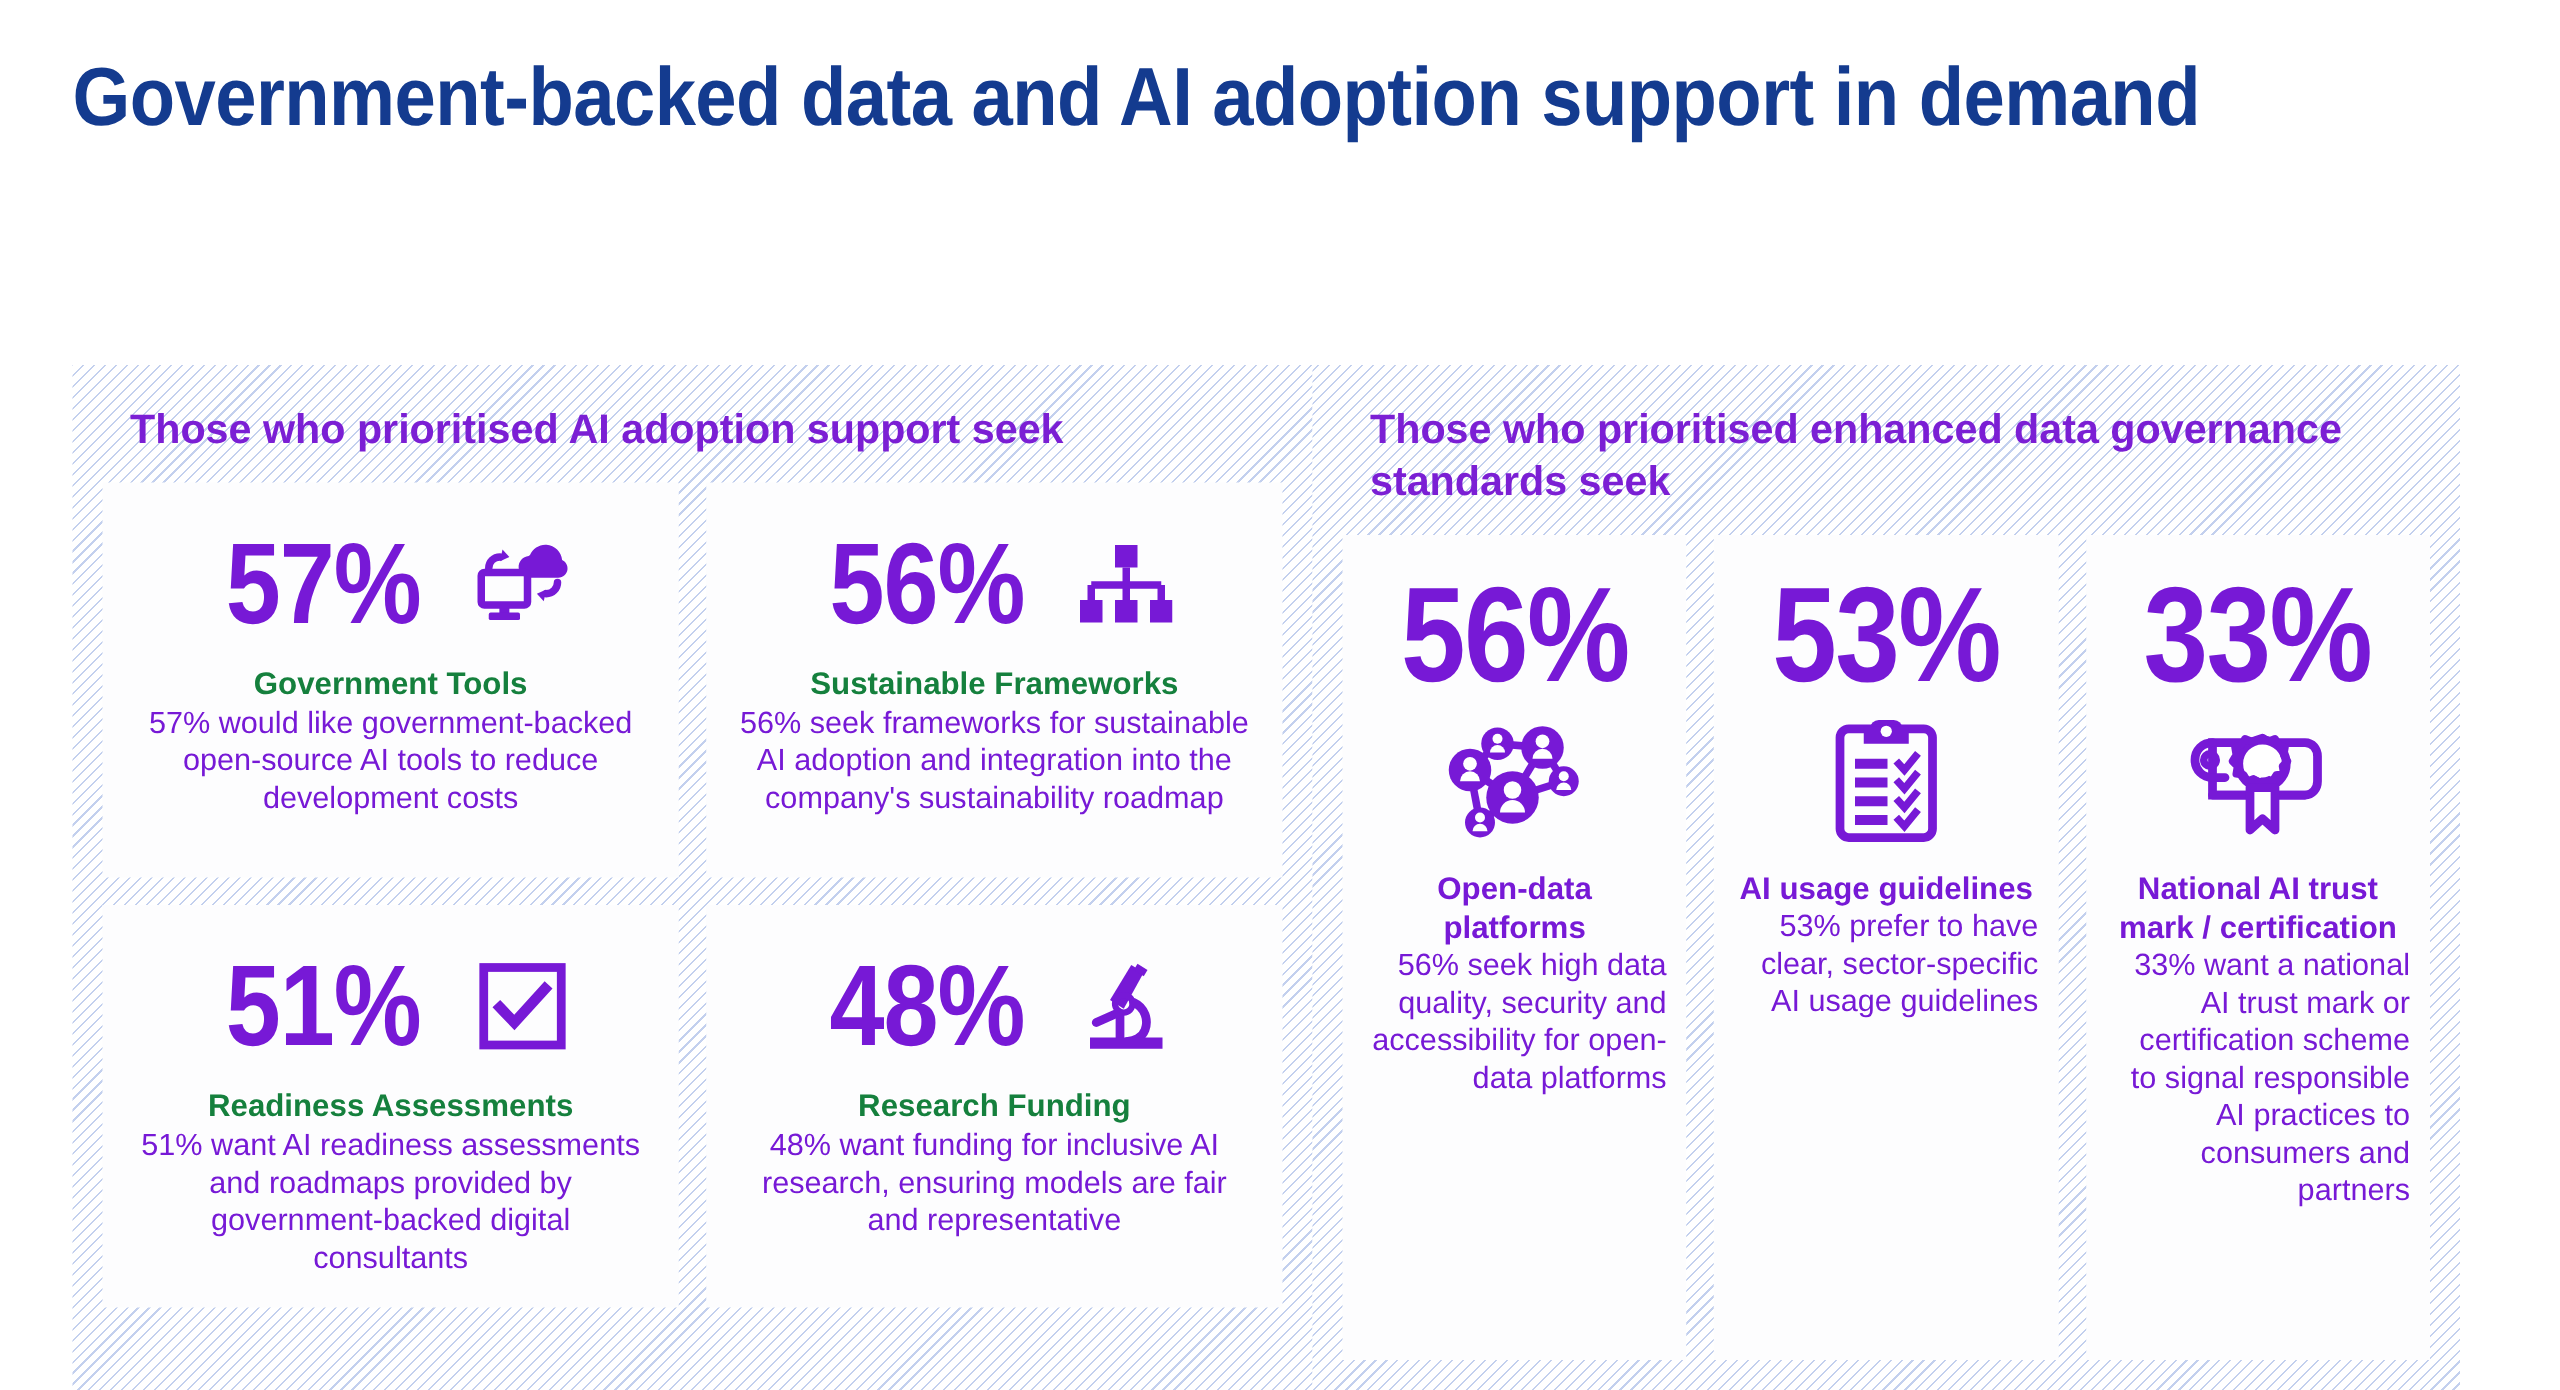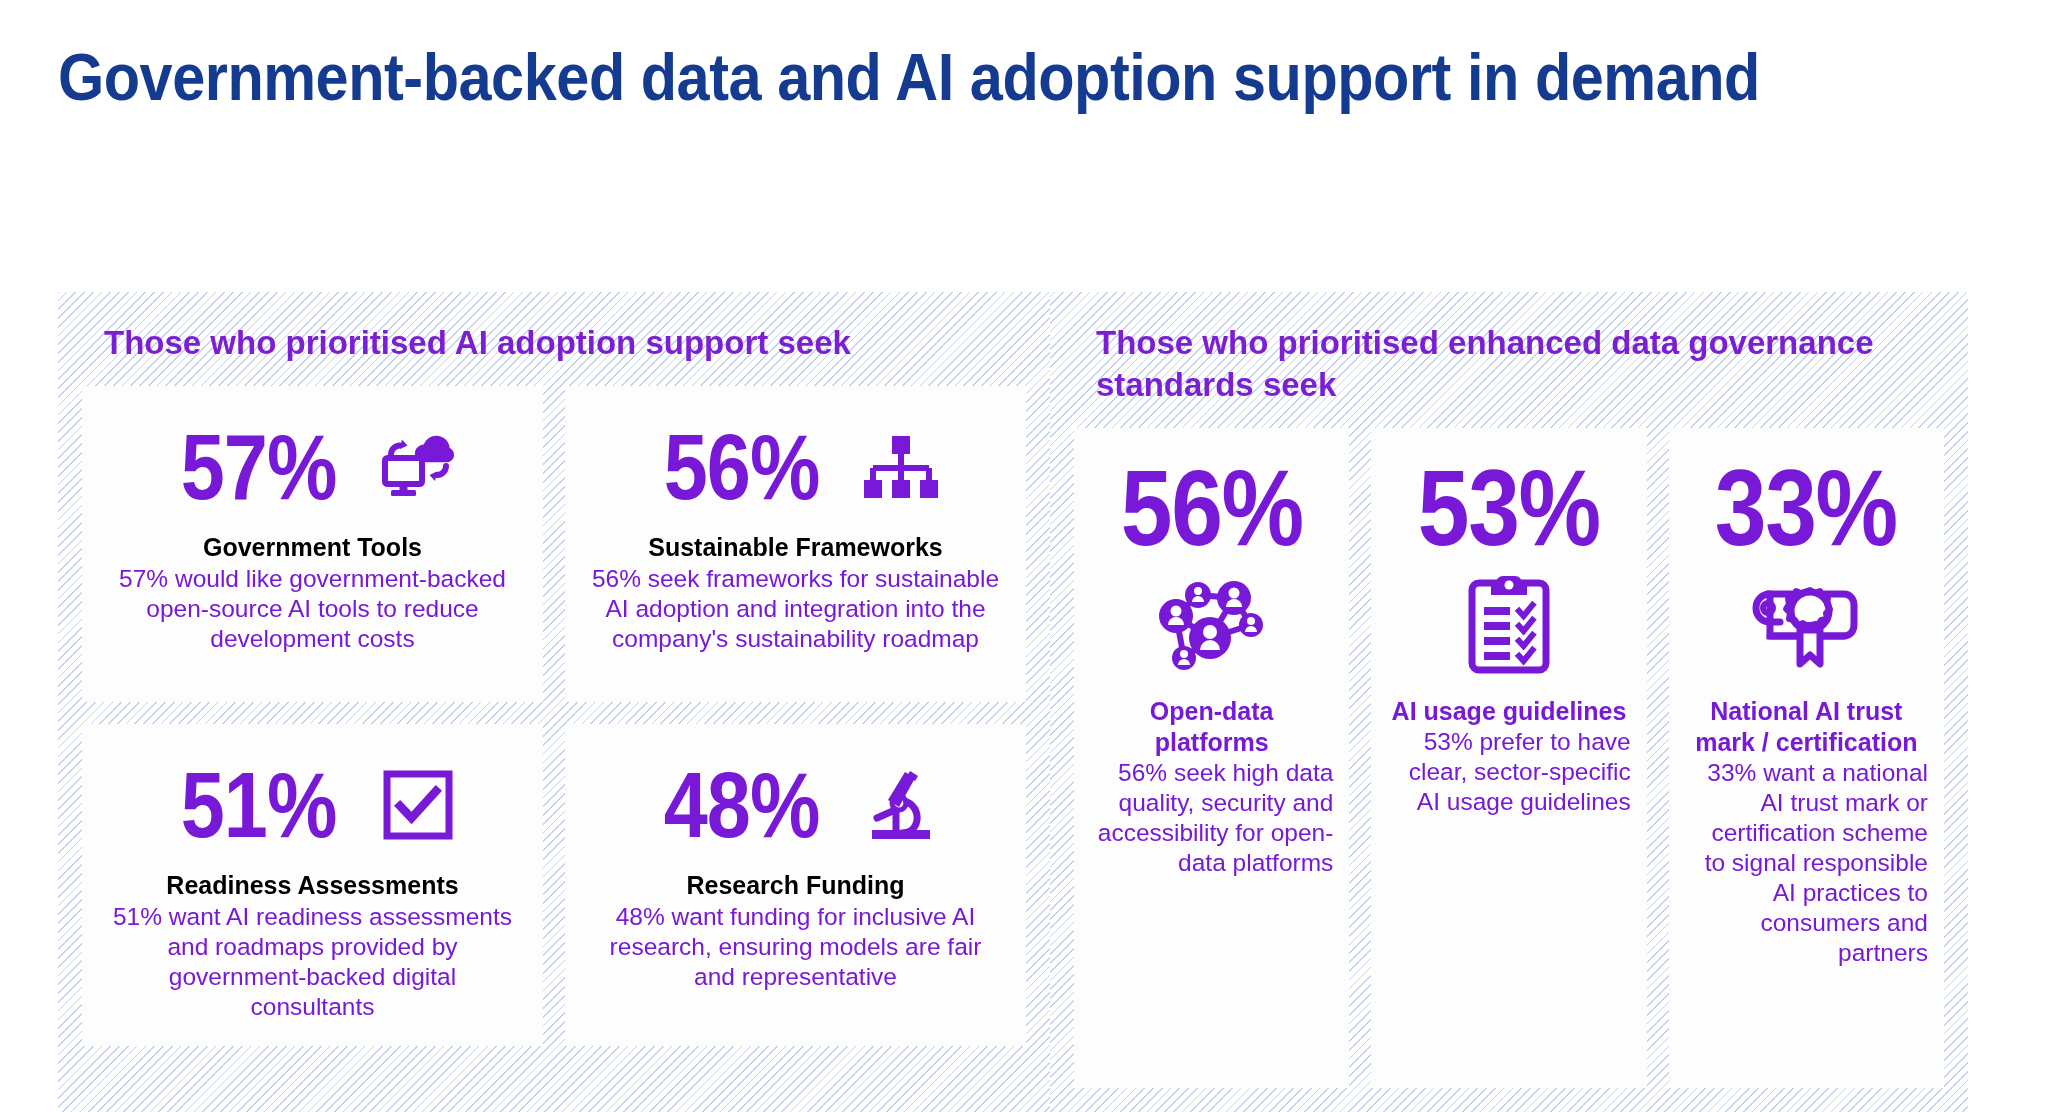--- a/index.html
+++ b/index.html
@@ -129,21 +129,21 @@
     align-items: center;
     justify-content: center;
     flex: 0 0 auto;
   }
   .icon-box svg { display: block; }
 
   .card-title {
     font-size: 25px;
     line-height: 30px;
     font-weight: bold;
-    color: #000000;
+    color: #15803d;
     text-align: center;
     margin-bottom: 2px;
   }
 
   .card-body {
     font-size: 24.5px;
     line-height: 30px;
     color: #7719d6;
     text-align: center;
     font-weight: normal;

